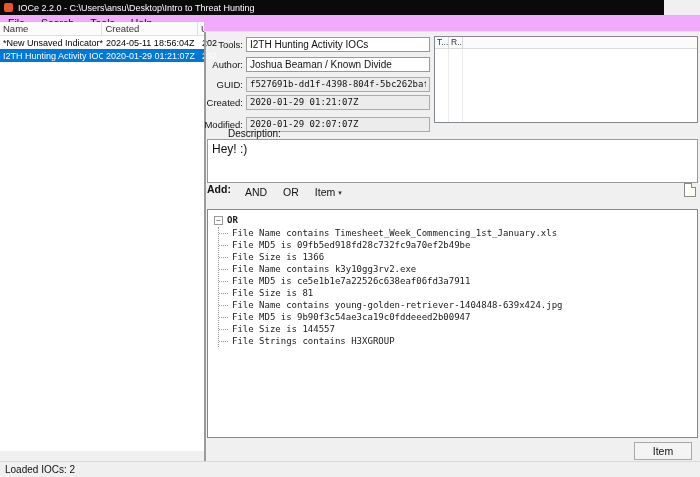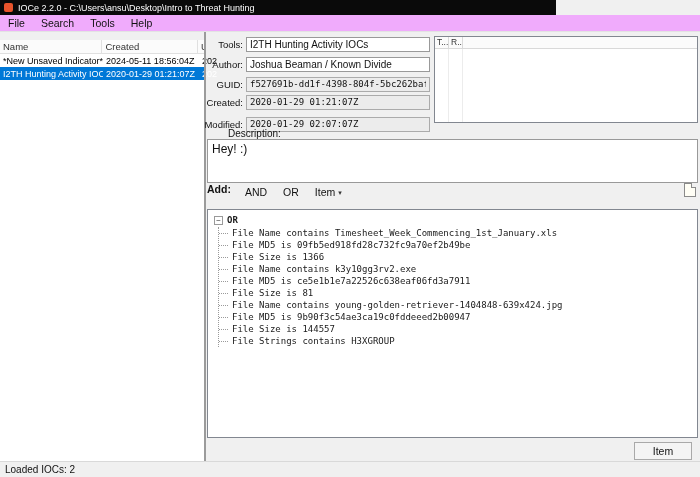--- a/index.html
+++ b/index.html
@@ -1,32 +1,32 @@
 <!DOCTYPE html>
 <html><head>
 <meta charset="utf-8">
 <style>
   * { margin:0; padding:0; box-sizing:border-box; }
   html,body { width:700px; height:477px; overflow:hidden; }
   body { font-family:"Liberation Sans", sans-serif; background:#f0f0f0; }
   #window { position:relative; width:700px; height:477px; background:#f0f0f0; }
 
   
-  .titlebar { position:absolute; left:0; top:0; width:556px; height:15px; background:#0a0a0a;
+  .titlebar { position:absolute; left:0; top:0; width:664px; height:15px; background:#0a0a0a;
               color:#fff; display:flex; align-items:center; gap:5px; padding-left:4px; font-size:9px; }
   .app-icon { width:9px; height:9px; background:#e8542c; border-radius:2px; flex:0 0 auto; }
   .title-text { white-space:nowrap; overflow:hidden; }
 
   
   .menubar { position:absolute; left:0; top:15px; width:700px; height:17px; background:#f0abfc;
              border-bottom:1px solid #e3e3e3; display:flex; align-items:center; font-size:10.5px; color:#111; }
   .menu-item { padding:1px 8px; cursor:default; }
 
   
-  .ioc-list { position:absolute; left:0; top:40px; width:204px; height:429px; background:#fff; }
+  .ioc-list { position:absolute; left:0; top:22px; width:204px; height:429px; background:#fff; }
   .list-header { display:flex; height:14px; background:#fbfbfb; border-bottom:1px solid #e0e0e0;
                  font-size:9.5px; color:#333; }
   .list-header .col { padding:1px 3px; border-right:1px solid #e0e0e0; overflow:hidden; white-space:nowrap; }
   .col-name { width:103px; } .col-created { width:96px; } .col-upd { flex:1; border-right:none !important; }
   .list-row { display:flex; height:13px; font-size:9px; align-items:center; color:#000; }
   .list-row .cell { padding:0 3px; overflow:hidden; white-space:nowrap; flex:0 0 auto; }
   .cell-name { width:103px; } .cell-created { width:96px; } .cell-upd { flex:1 1 auto; }
   .list-row.selected { background:#0078d7; color:#fff; }
 
   .splitter { position:absolute; left:204px; top:32px; width:2px; height:429px; background:#9b9b9b; cursor:col-resize; }

